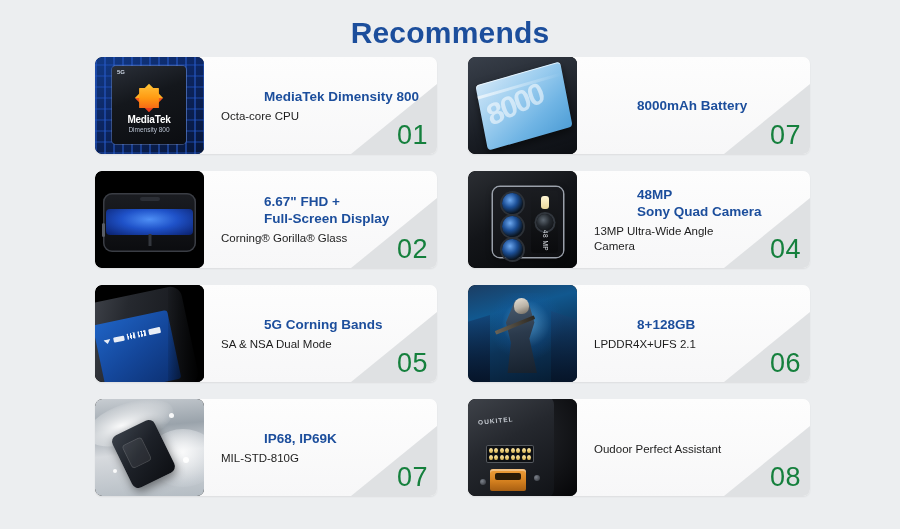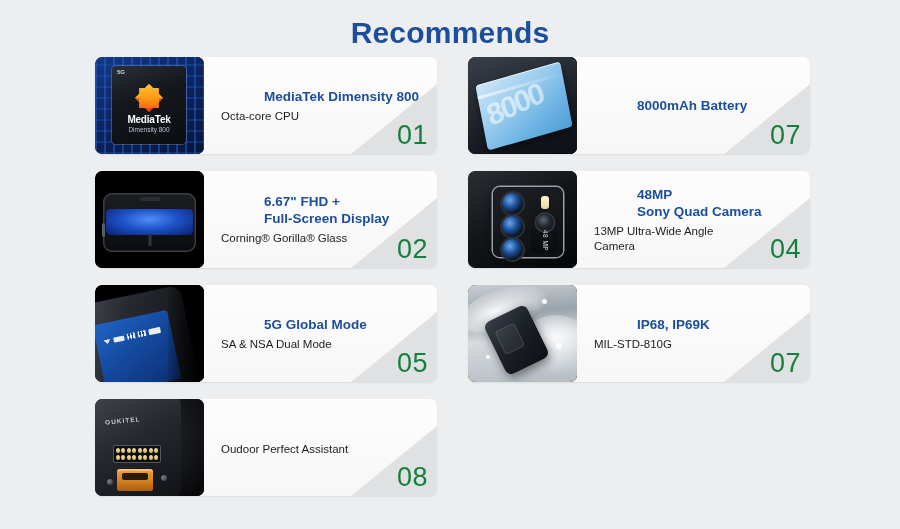--- a/index.html
+++ b/index.html
@@ -487,28 +487,48 @@
             <i class="si wifi"></i>
             <i class="si pill"></i>
             <i class="si bars"></i>
             <i class="si bars"></i>
             <i class="si batt2"></i>
           </div>
           <div class="dark"></div>
         </div>
       </div>
       <div class="text">
-        <div class="card-title">5G Global Mode</div>
+        <div class="card-title">5G Corning Bands</div>
         <div class="card-sub">SA &amp; NSA Dual Mode</div>
       </div>
       <div class="corner">
         <span class="corner-num">05</span>
       </div>
     </div>
 
+    <div class="card">
+      <div class="card-body"></div>
+      <div class="thumb">
+        <div class="art-game">
+          <div class="glow"></div>
+          <div class="sideL"></div>
+          <div class="sideR"></div>
+          <div class="hero"></div>
+          <div class="head"></div>
+          <div class="gun"></div>
+        </div>
+      </div>
+      <div class="text">
+        <div class="card-title">8+128GB</div>
+        <div class="card-sub">LPDDR4X+UFS 2.1</div>
+      </div>
+      <div class="corner">
+        <span class="corner-num">06</span>
+      </div>
+    </div>
 
     <div class="card">
       <div class="card-body"></div>
       <div class="thumb">
         <div class="art-water">
           <div class="splash1"></div>
           <div class="splash2"></div>
           <div class="phone"></div>
           <i class="drop d1"></i>
           <i class="drop d2"></i>

